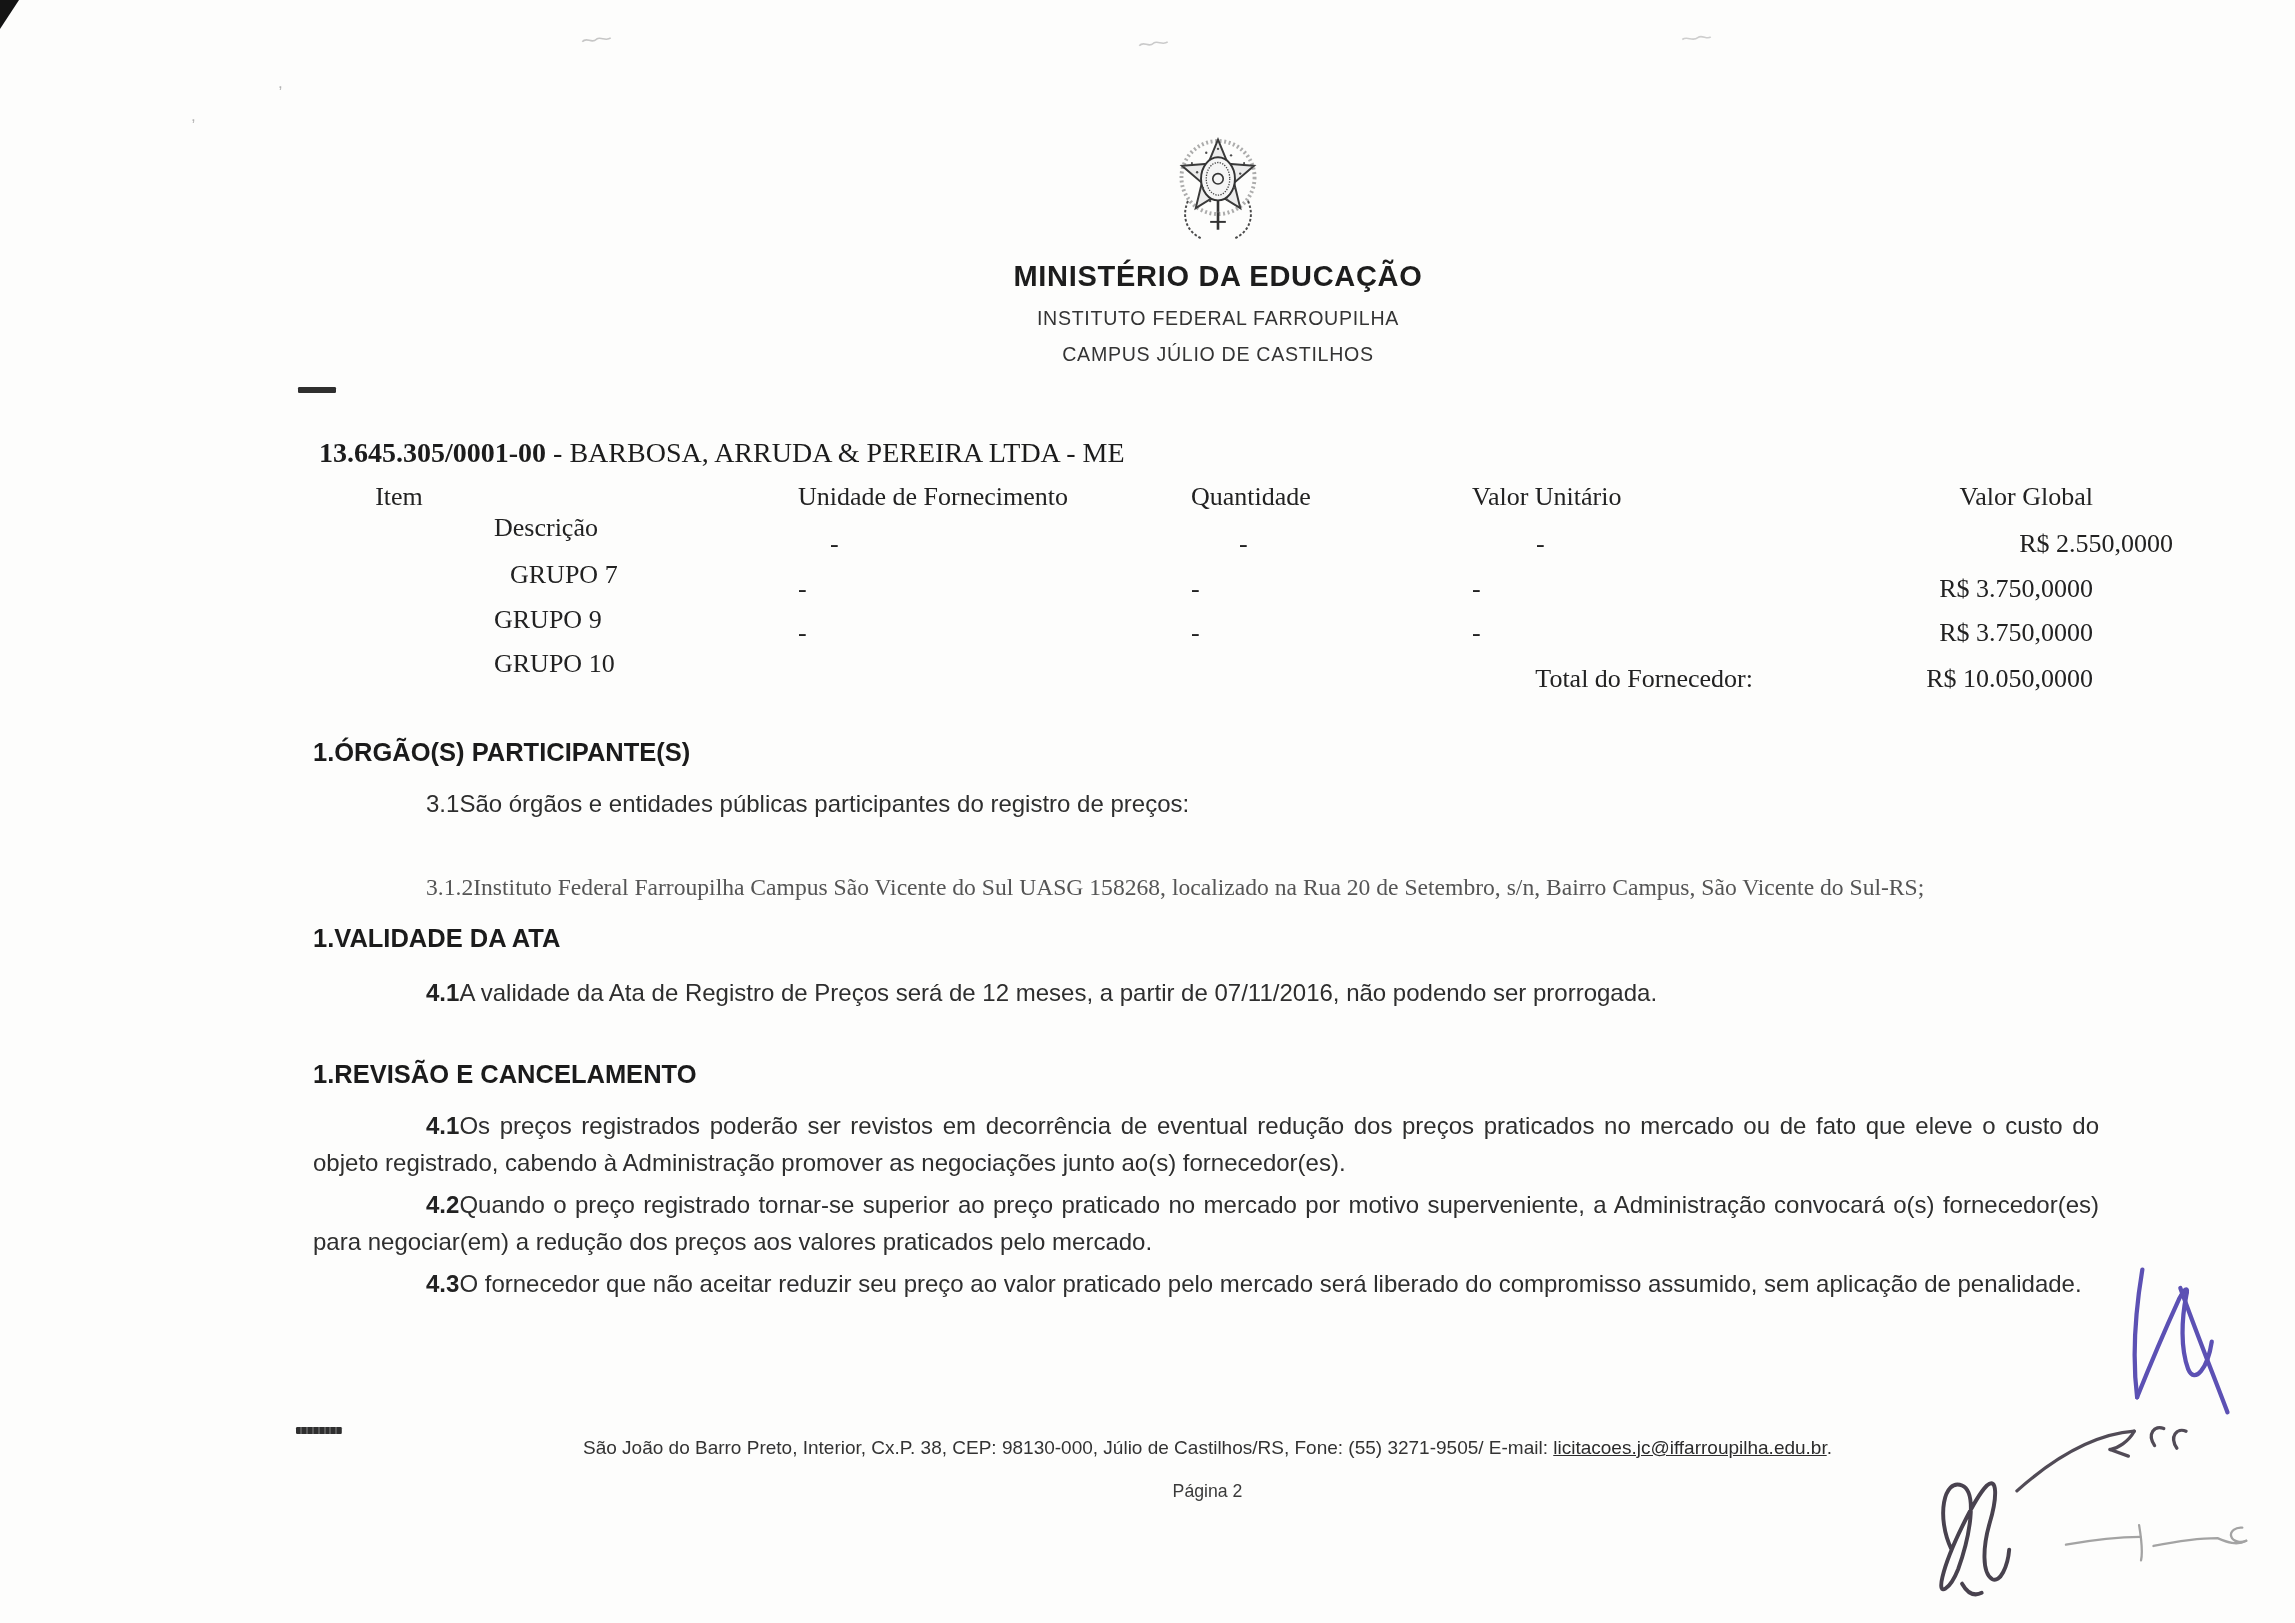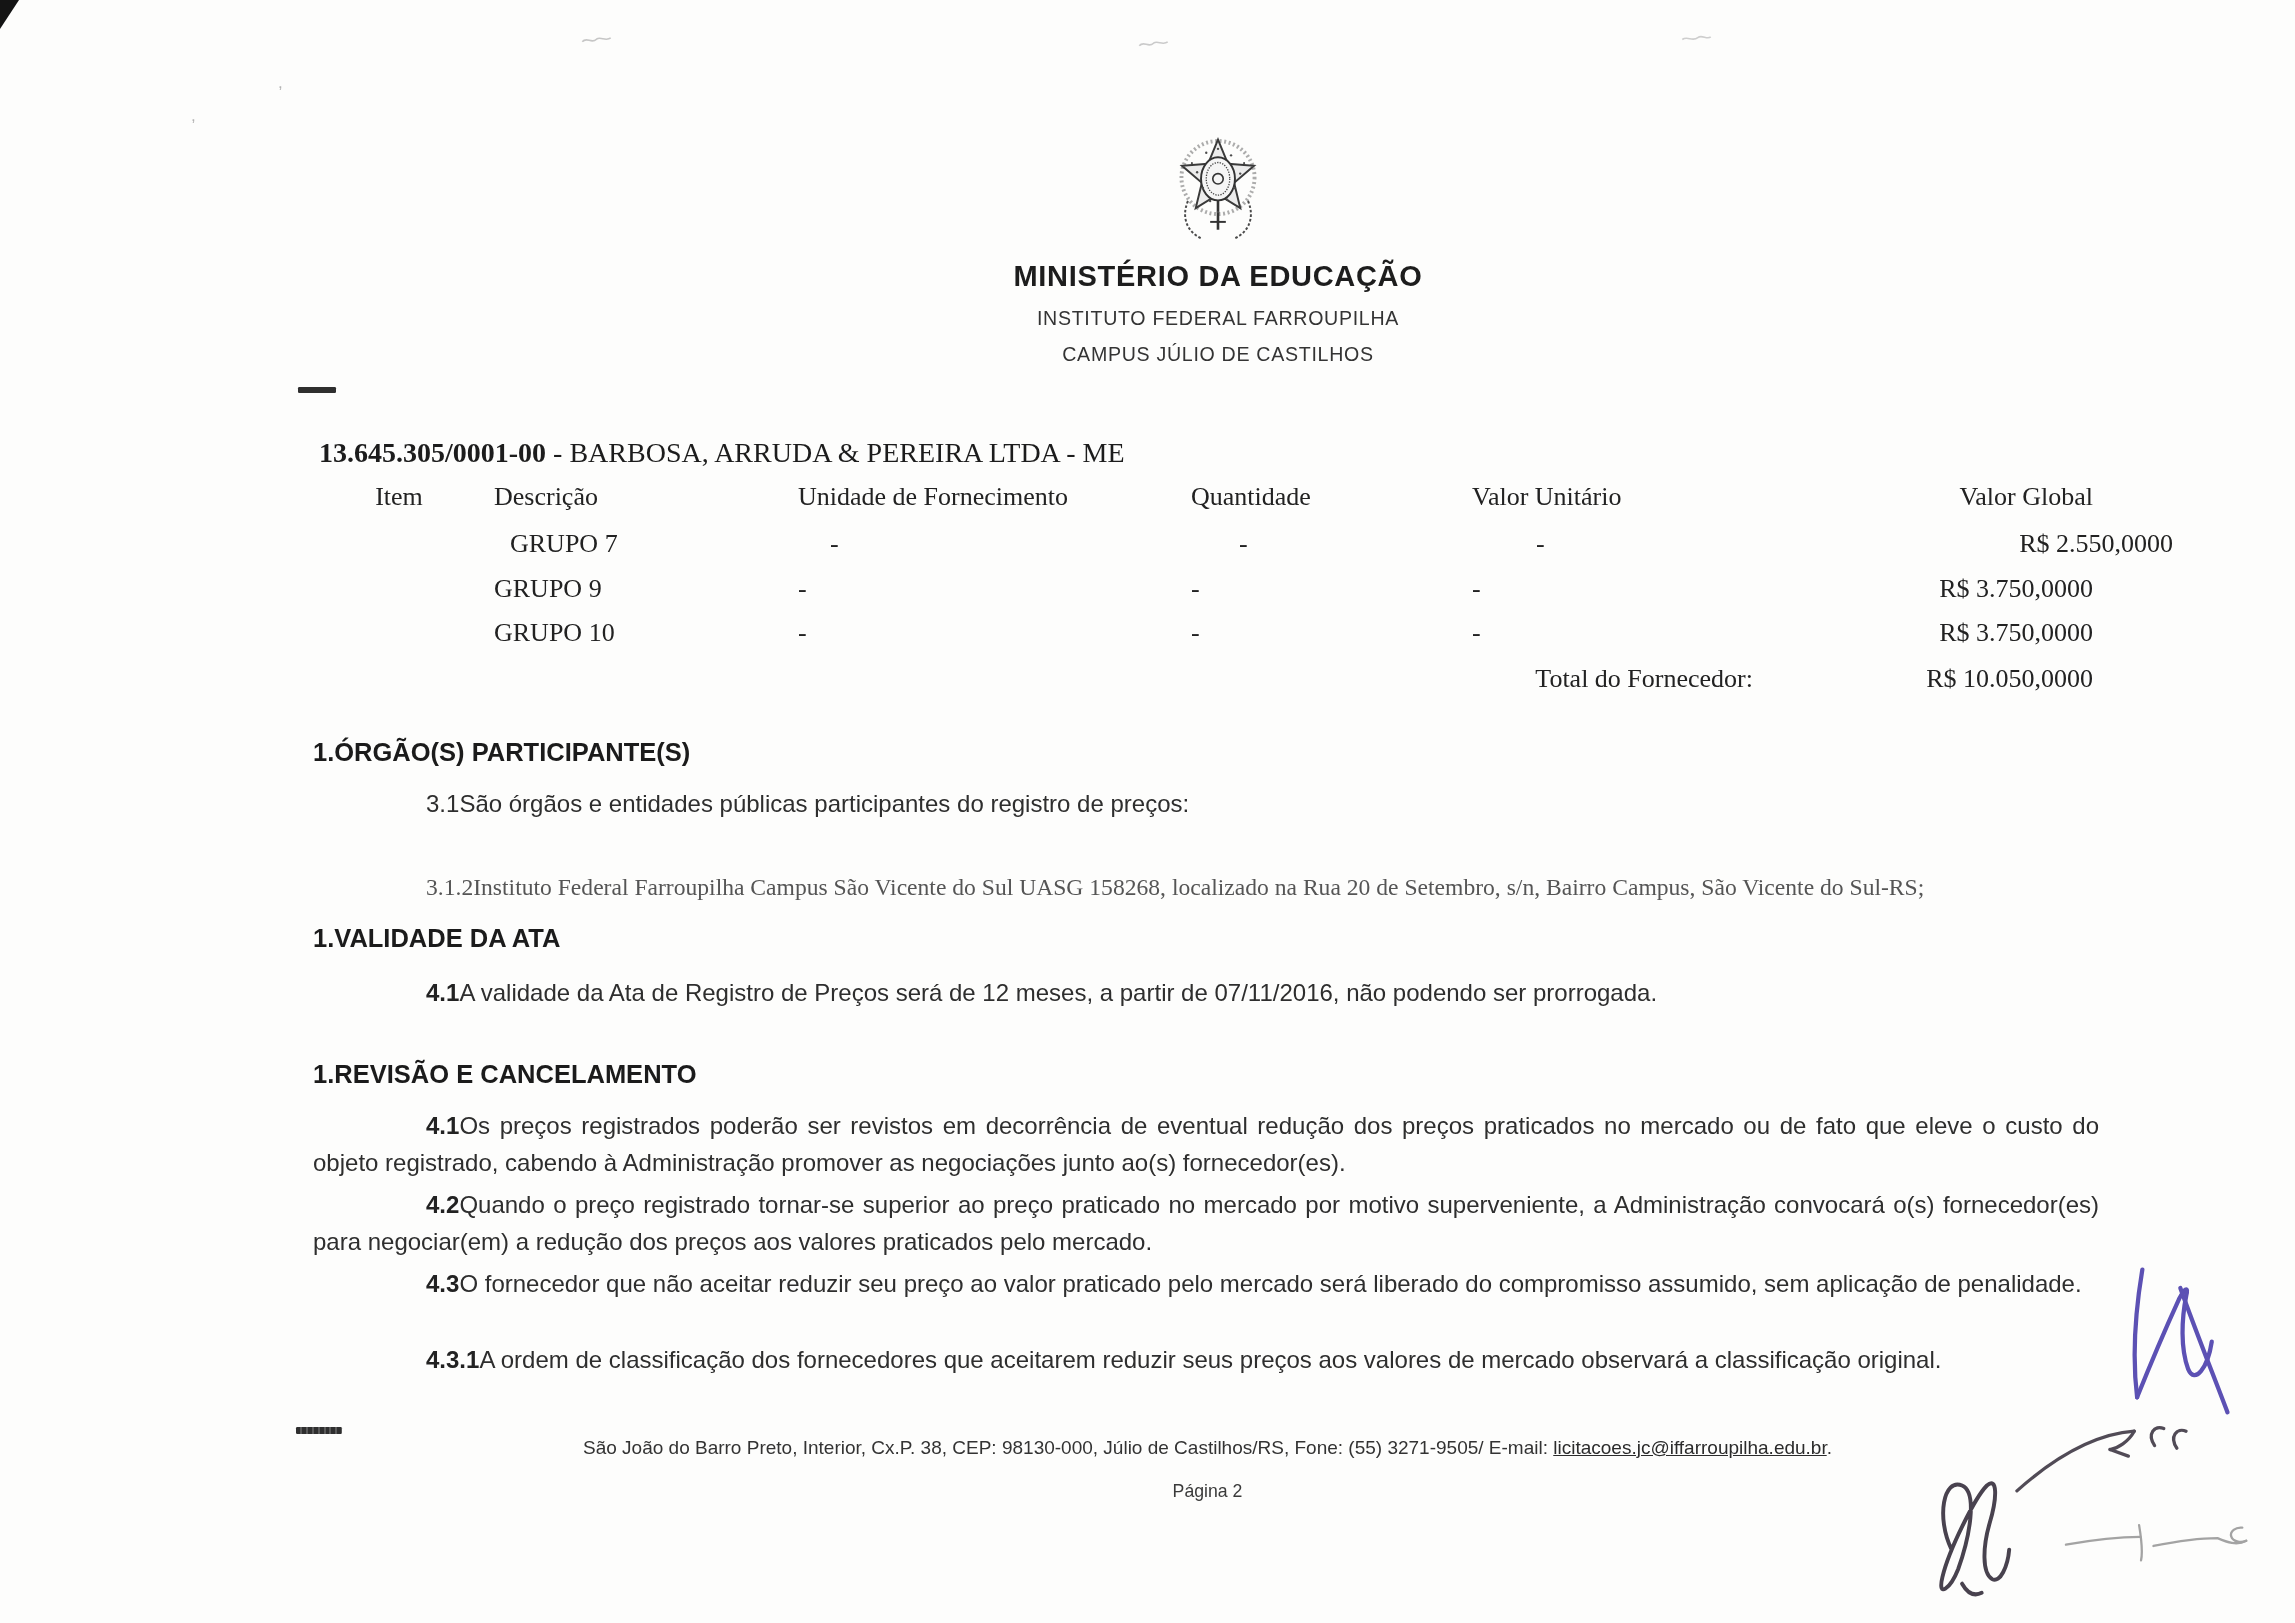--- a/index.html
+++ b/index.html
@@ -27,21 +27,21 @@
 
   
   .supplier{position:absolute; left:319px; top:437px;
     font-family:"Liberation Serif", serif; font-size:28px; color:#1c1c1c; white-space:nowrap;}
   .supplier b{font-weight:bold;}
 
   
   .trow{position:absolute; left:353px; width:1741px; display:grid;
     grid-template-columns:92px 353px 393px 281px 281px 340px;
     font-family:"Liberation Serif", serif; font-size:26px; color:#222; line-height:1.1;}
-  .c1{text-align:center;} .c2{text-align:left; padding-left:49px;}
+  .c1{text-align:center;} .c2{text-align:left; padding-left:49px;margin-top:31px;}
   .c3,.c4,.c5{text-align:left;} .c6{text-align:right;}
   .tot-label{grid-column:1/6; text-align:right; padding-right:0;}
 
   
   .sec-h{position:absolute; left:313px; font-size:25.5px; font-weight:bold; color:#1b1b1b; white-space:nowrap;}
   .para{position:absolute; left:313px; width:1786px; margin:0;
     font-size:24px; line-height:37px; color:#2e2e2e; text-indent:113px;}
   .para .pnum{white-space:pre;}
   .para b.pnum{font-weight:bold; color:#222;}
   .just{text-align:justify;}
@@ -156,21 +156,20 @@
   <p class="para" style="top:785px;"><span class="pnum">3.1</span><span>São órgãos e entidades públicas participantes do registro de preços:</span></p>
   <p class="para faded" style="top:869px;"><span class="pnum">3.1.2</span><span>Instituto Federal Farroupilha Campus São Vicente do Sul UASG 158268, localizado na Rua 20 de Setembro, s/n, Bairro Campus, São Vicente do Sul-RS;</span></p>
 
   <div class="sec-h" style="top:924px;">1.VALIDADE DA ATA</div>
   <p class="para" style="top:974px;"><b class="pnum">4.1</b><span>A validade da Ata de Registro de Preços será de 12 meses, a partir de 07/11/2016, não podendo ser prorrogada.</span></p>
 
   <div class="sec-h" style="top:1060px;">1.REVISÃO E CANCELAMENTO</div>
   <p class="para just" style="top:1107px;"><b class="pnum">4.1</b><span>Os preços registrados poderão ser revistos em decorrência de eventual redução dos preços praticados no mercado ou de fato que eleve o custo do objeto registrado, cabendo à Administração promover as negociações junto ao(s) fornecedor(es).</span></p>
   <p class="para just" style="top:1186px;"><b class="pnum">4.2</b><span>Quando o preço registrado tornar-se superior ao preço praticado no mercado por motivo superveniente, a Administração convocará o(s) fornecedor(es) para negociar(em) a redução dos preços aos valores praticados pelo mercado.</span></p>
   <p class="para just" style="top:1265px;"><b class="pnum">4.3</b><span>O fornecedor que não aceitar reduzir seu preço ao valor praticado pelo mercado será liberado do compromisso assumido, sem aplicação de penalidade.</span></p>
-  <p class="para" style="top:1341px;"><b class="pnum">4.3.1</b><span>A ordem de classificação dos fornecedores que aceitarem reduzir seus preços aos valores de mercado observará a classificação original.</span></p>
 
   <div class="footer-line">
     <span>São João do Barro Preto, Interior, Cx.P. 38, CEP: 98130-000, Júlio de Castilhos/RS, Fone: (55) 3271-9505/ E-mail: </span><a href="#" class="email">licitacoes.jc@iffarroupilha.edu.br</a><span>.</span>
   </div>
   <div class="pagenum">Página 2</div>
 
   <svg class="abs" style="left:2124px; top:1263px;" width="131" height="154" viewBox="0 0 200 235">
     <g fill="none" stroke="#4f43ae" stroke-width="6.5" stroke-linecap="round" opacity="0.92">
       <path d="M28,10 C18,70 12,140 20,205"></path>
       <path d="M20,205 C42,150 68,90 84,55 C92,40 99,33 95,50 C88,85 86,130 98,162 C108,186 128,160 134,120"></path>

